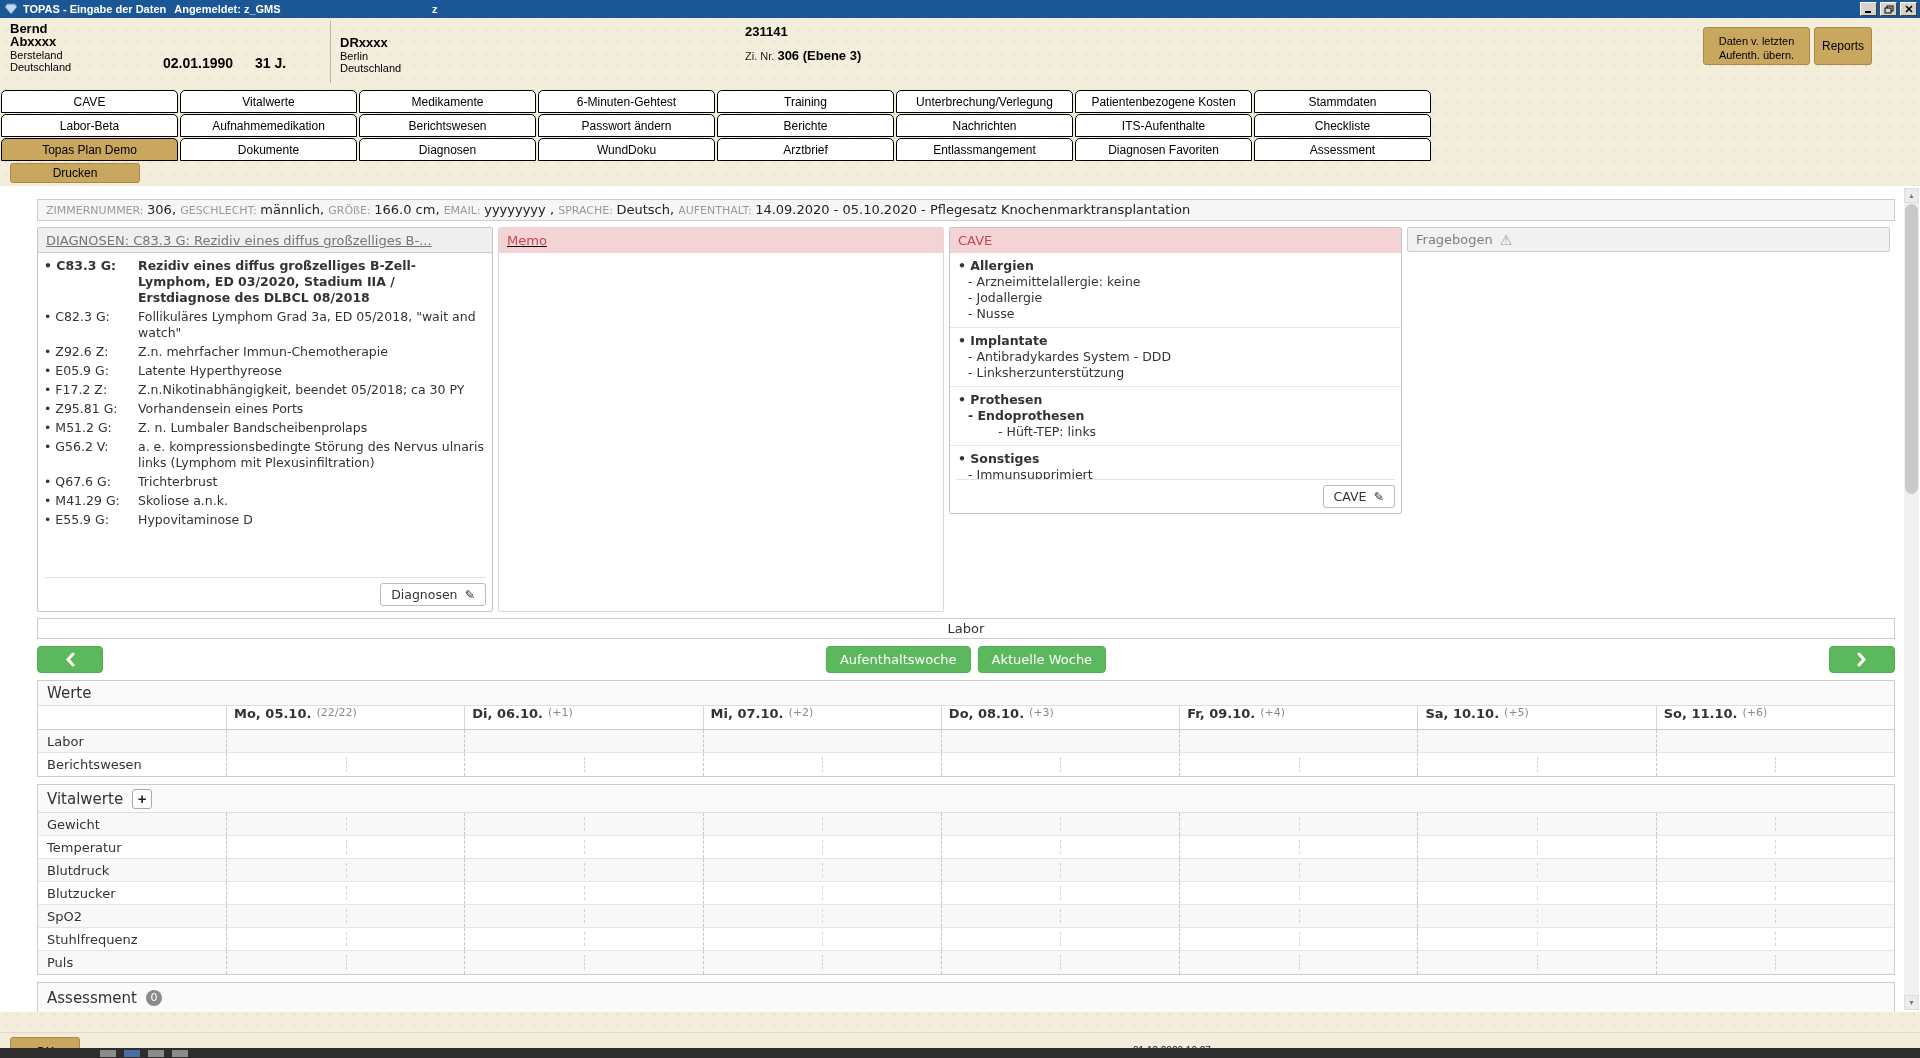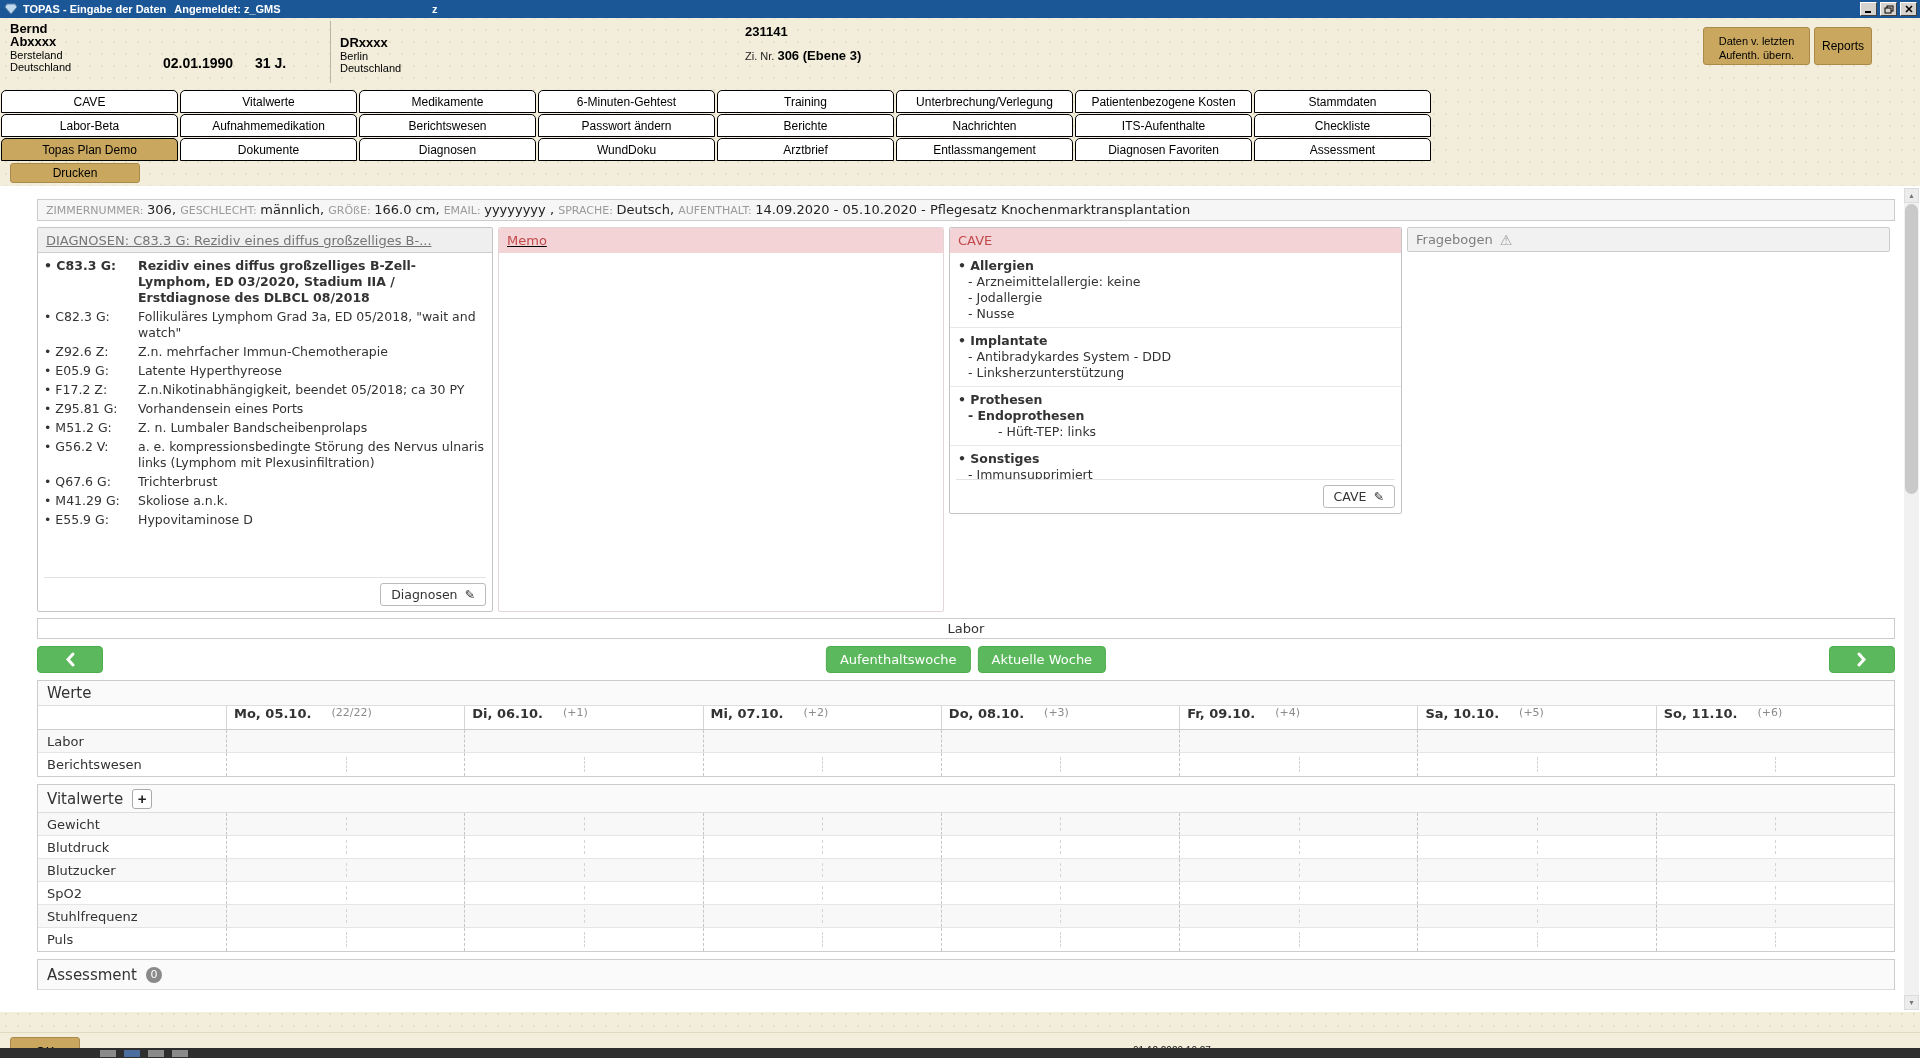--- a/index.html
+++ b/index.html
@@ -103,21 +103,21 @@
 
   .tbox { border: 1px solid #ccc; margin-top: 7px; background: #fff; }
   .sec-head { background: #fafafa; border-bottom: 1px solid #ddd; display: flex; align-items: center;
     padding: 0 9px; font-size: 15px; color: #333; gap: 9px; }
   .sec-head.h24 { height: 25px; } .sec-head.h28 { height: 28px; } .sec-head.h30 { height: 30px; }
   .thead { display: grid; grid-template-columns: 188px repeat(7, 1fr); height: 24px; border-bottom: 1px solid #ccc; }
   .th-blank { }
   .th-day { border-left: 1px solid #d5d5d5; display: flex; align-items: flex-start; padding: 0 7px; overflow: hidden;
     white-space: nowrap; }
   .th-date { font-weight: bold; font-size: 13px; color: #333; }
-  .th-note { color: #8a8a8a; font-size: 11px; margin-left: 20px; }
+  .th-note { color: #8a8a8a; font-size: 11px; margin-left: 5px; }
   .trow { display: grid; grid-template-columns: 188px repeat(7, 1fr); height: 23px; border-bottom: 1px solid #e5e5e5; }
   .rows .trow:nth-child(odd) { background: #f8f8f8; }
   .rows .trow:last-child { border-bottom: none; }
   .row-label { display: flex; align-items: center; padding-left: 9px; font-size: 13px; color: #333; }
   .day-cell { border-left: 1px dashed #c6c6c6; position: relative; cursor: pointer; }
   .day-cell .half { position: absolute; left: 50%; top: 4px; bottom: 4px; border-left: 1px dashed #d4d4d4; }
   .btn-plus { width: 20px; height: 20px; border: 1px solid #aaa; border-radius: 3px; background: #fff;
     font-weight: bold; font-size: 15px; line-height: 1; display: flex; align-items: center; justify-content: center;
     cursor: pointer; color: #222; }
   .assess-box { margin-top: 7px; border: 1px solid #ccc; border-bottom: none; }
@@ -461,20 +461,44 @@
                 <div class="half"></div>
               </div>
               <div class="day-cell">
                 <div class="half"></div>
               </div>
               <div class="day-cell">
                 <div class="half"></div>
               </div>
             </div>
             <div class="trow">
+              <div class="row-label">Temperatur</div>
+              <div class="day-cell">
+                <div class="half"></div>
+              </div>
+              <div class="day-cell">
+                <div class="half"></div>
+              </div>
+              <div class="day-cell">
+                <div class="half"></div>
+              </div>
+              <div class="day-cell">
+                <div class="half"></div>
+              </div>
+              <div class="day-cell">
+                <div class="half"></div>
+              </div>
+              <div class="day-cell">
+                <div class="half"></div>
+              </div>
+              <div class="day-cell">
+                <div class="half"></div>
+              </div>
+            </div>
+            <div class="trow">
               <div class="row-label">Blutdruck</div>
               <div class="day-cell">
                 <div class="half"></div>
               </div>
               <div class="day-cell">
                 <div class="half"></div>
               </div>
               <div class="day-cell">
                 <div class="half"></div>
               </div>

